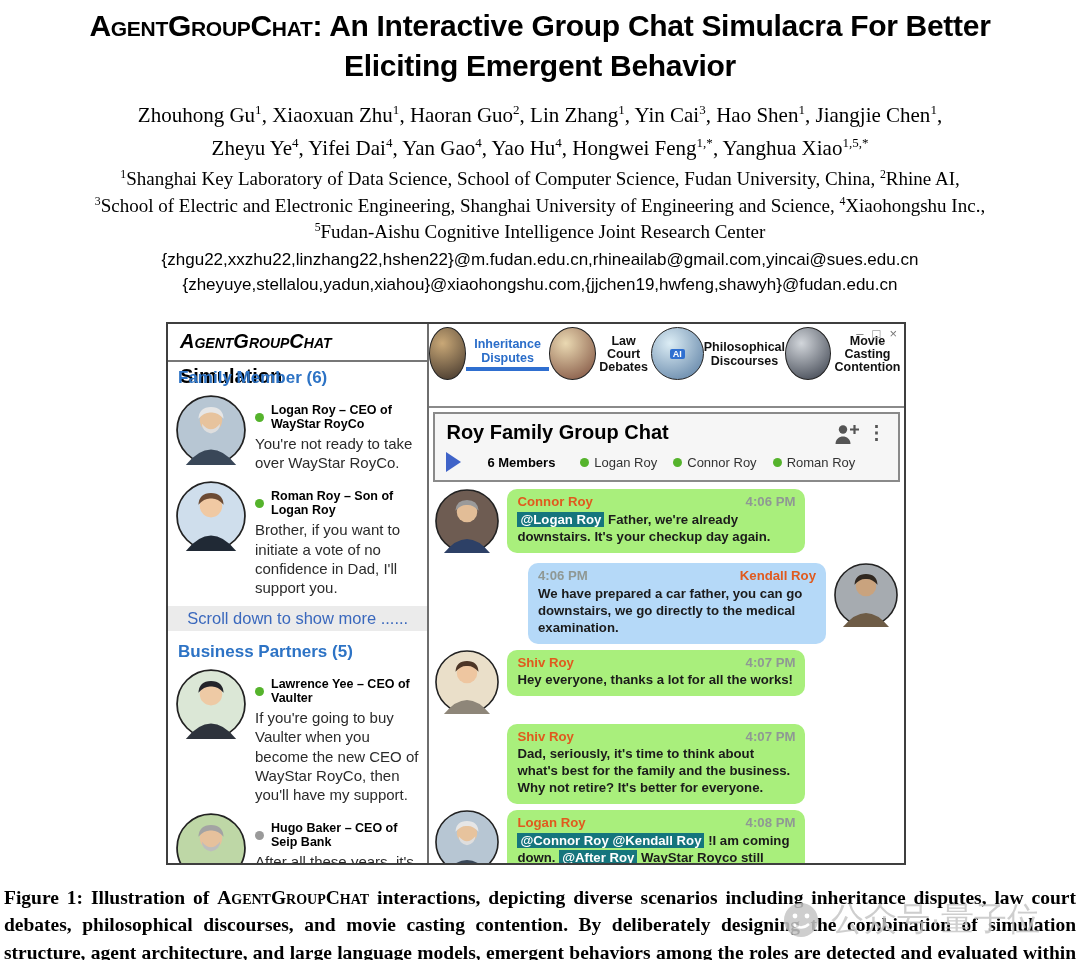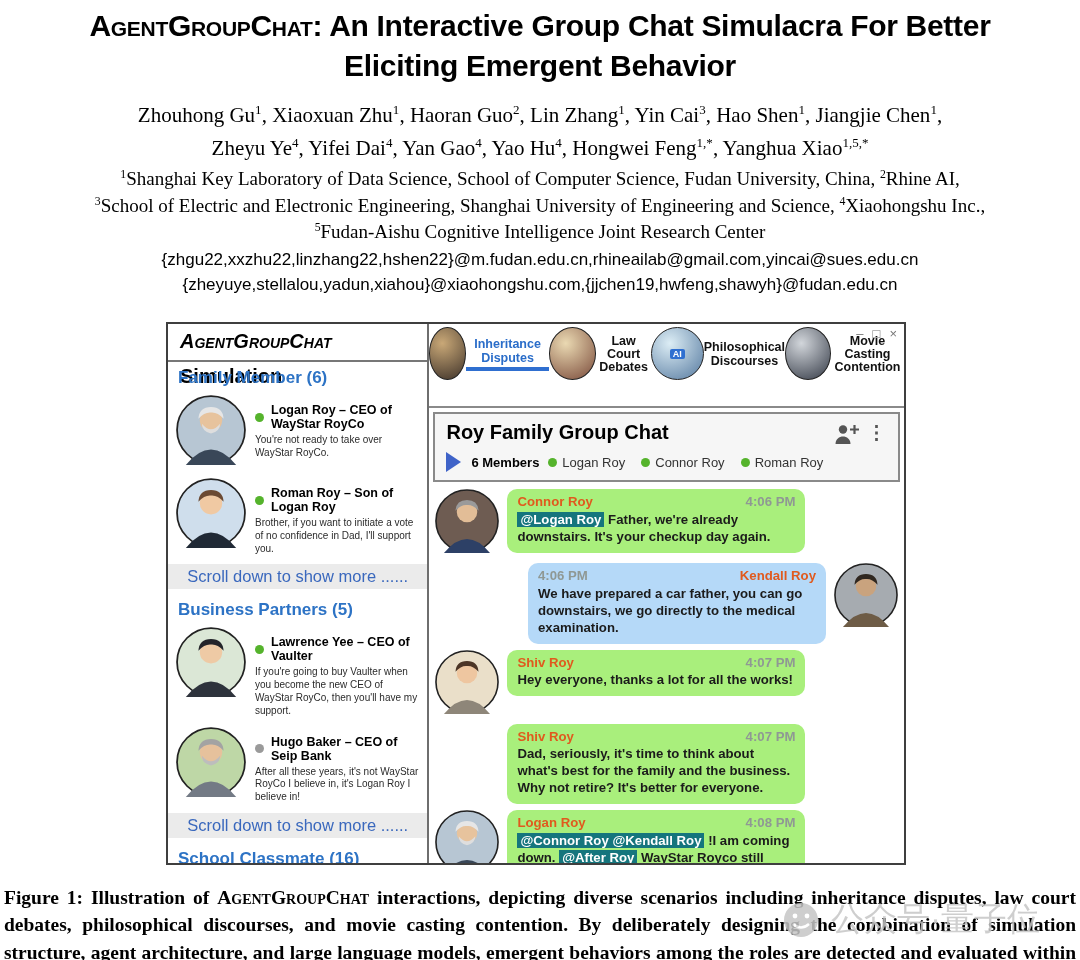--- a/index.html
+++ b/index.html
@@ -23,21 +23,21 @@
   .lp-header{height:36px;line-height:35px;font-size:20px;font-weight:bold;padding-left:12px;
              border-bottom:2px solid #777;flex:none;}
   .lp-header .sc{font-style:italic;}
   .lp-body{flex:1;overflow:hidden;}
   .section-title{color:#2d73c5;font-weight:bold;font-size:17px;padding:6px 10px 2px;}
   .member-row{display:flex;gap:9px;padding:5px 8px 4px;align-items:flex-start;}
   .s-avatar{flex:none;}
   .m-info{padding-top:8px;}
   .m-name-row{display:flex;align-items:center;gap:7px;font-size:12.5px;font-weight:bold;}
   .dot{width:9px;height:9px;border-radius:50%;flex:none;}
-  .m-quote{font-size:10px;color:#2b2b2b;line-height:1.28;margin-top:3px;}
+  .m-quote{font-size:15px;color:#2b2b2b;line-height:1.28;margin-top:3px;}
   .scroll-strip{background:#ebebeb;color:#3a68bd;text-align:center;font-size:16.5px;
                 padding:3px 0;margin:5px 0;}
   
   .right-panel{flex:1;display:flex;flex-direction:column;position:relative;background:#fff;}
   .win-controls{position:absolute;top:2px;right:7px;color:#777;font-size:13px;z-index:3;}
   .win-controls span{margin-left:9px;cursor:default;}
   .tabbar{height:79px;flex:none;display:flex;justify-content:space-evenly;align-items:flex-start;
           padding-top:3px;border-bottom:2px solid #8a8a8a;}
   .tab{display:flex;flex-direction:row;align-items:center;}
   .thumb{width:53px;height:53px;border-radius:50%;border:1px solid #222;box-sizing:border-box;
@@ -47,21 +47,21 @@
   .tab-label{font-size:12.5px;font-weight:600;line-height:1.05;text-align:center;margin-top:2px;
              white-space:pre-line;color:#111;}
   .tab.active .tab-label{color:#2a6dc9;font-weight:bold;border-bottom:4px solid #2f6fd0;
              padding-bottom:2px;}
   
   .chat-card{margin:4px 4px 0;border:2px solid #8a8a8a;background:#f6f6f6;
              padding:7px 12px 8px 11px;position:relative;flex:none;}
   .chat-title{font-size:20px;font-weight:bold;}
   .icon-add{position:absolute;right:38px;top:9px;}
   .icon-more{position:absolute;right:12px;top:7px;font-size:19px;font-weight:bold;color:#555;}
-  .members-row{display:flex;align-items:center;gap:9px;margin-top:8px;font-size:13px;}
+  .members-row{display:flex;align-items:center;gap:25px;margin-top:8px;font-size:13px;}
   .tri{width:0;height:0;border-top:10px solid transparent;border-bottom:10px solid transparent;
        border-left:15px solid #3f63c8;margin-right:1px;}
   .members-label{font-weight:bold;}
   .chip{display:flex;align-items:center;gap:5px;color:#333;}
   
   .chat-body{flex:1;background:#fff;padding:7px 6px 4px;display:flex;flex-direction:column;
              gap:6px;overflow:hidden;}
   .msg-row{display:flex;gap:8px;align-items:flex-start;}
   .msg-row.right{justify-content:flex-end;}
   .spacer{width:64px;flex:none;}

